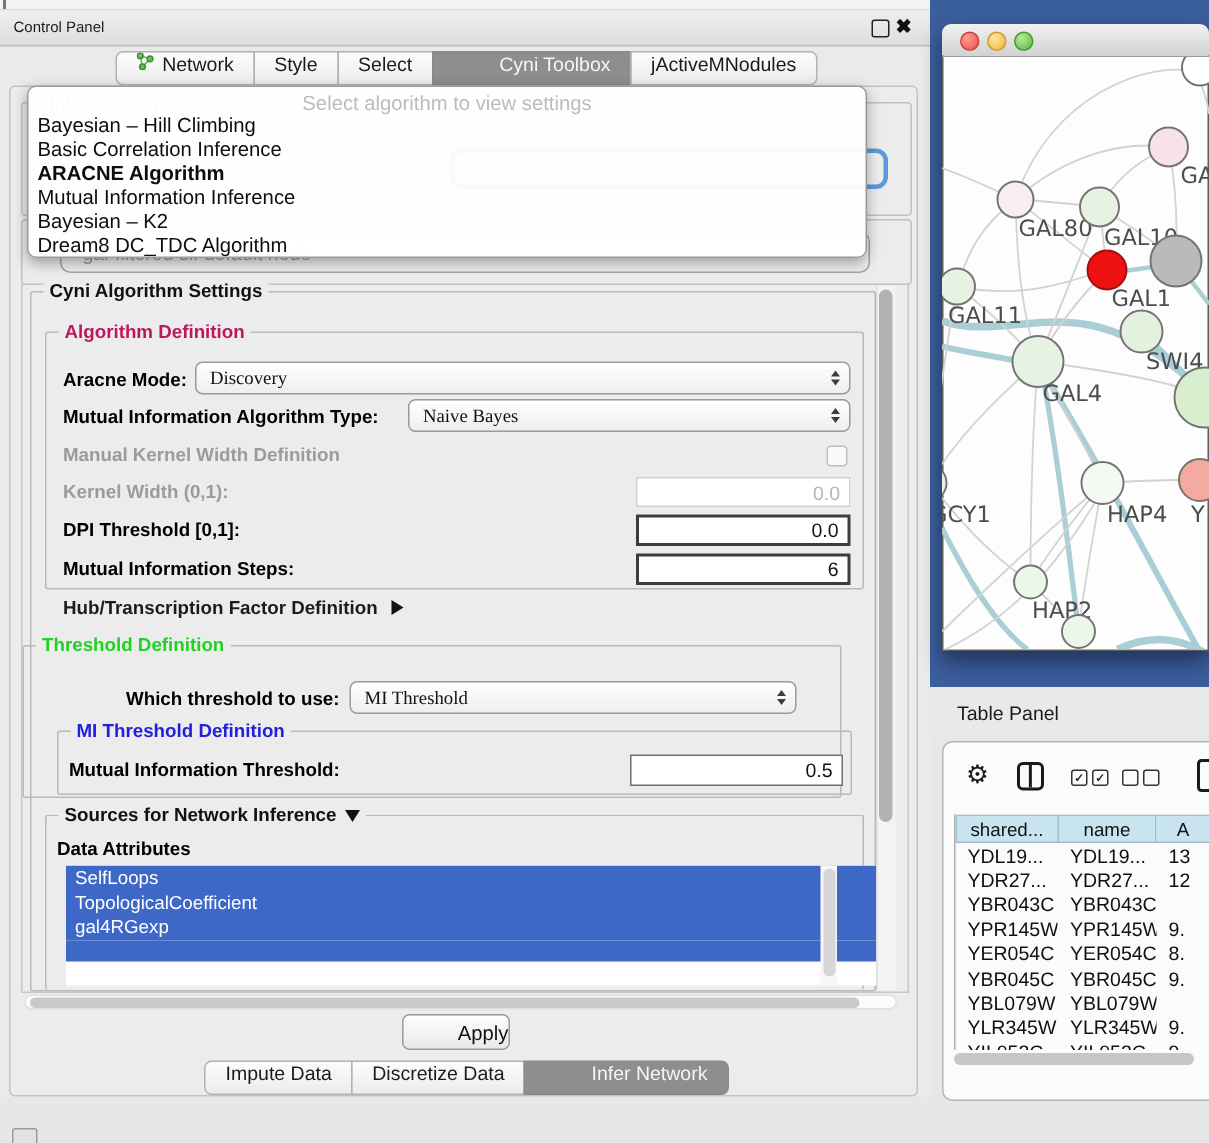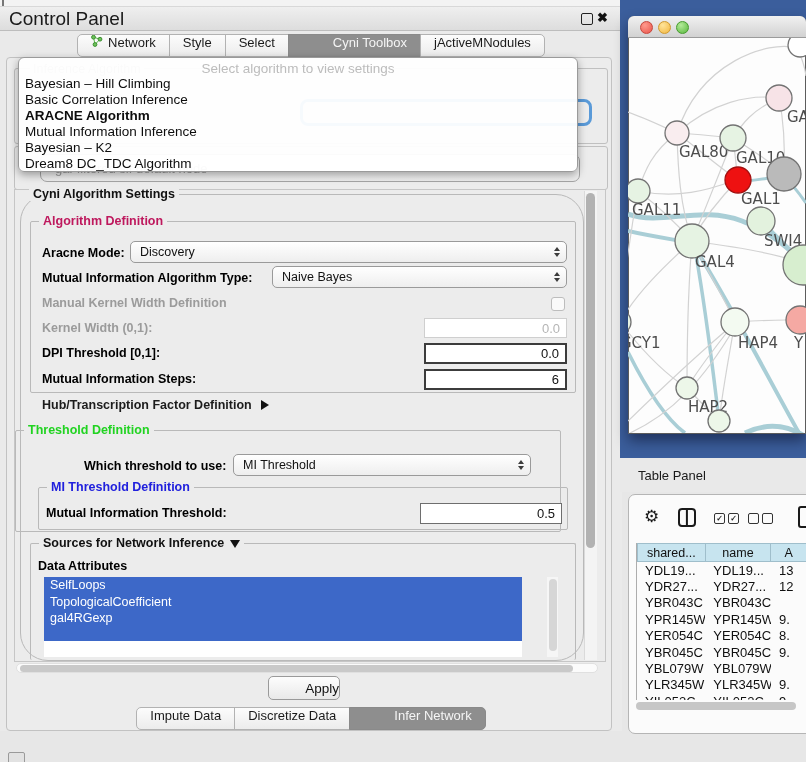--- a/index.html
+++ b/index.html
@@ -3,21 +3,21 @@
 <meta charset="utf-8">
 <style>
   html,body{margin:0;padding:0;}
   body{width:806px;height:762px;background:#e7e7e7;font-family:"Liberation Sans",sans-serif;overflow:hidden;position:relative;}
   .abs{position:absolute;}
   #root{position:absolute;left:0;top:0;width:806px;height:762px;overflow:hidden;}
   
   #left-panel{left:0;top:0;width:622px;height:731px;background:#eaeaea;}
   #cp-topstrip{left:0;top:0;width:622px;height:6px;background:#f3f3f3;border-bottom:1px solid #d8d8d8;}
   #cp-titlebar{left:0;top:7px;width:622px;height:23px;background:linear-gradient(#efefef,#dddddd);border-bottom:1px solid #bdbdbd;display:flex;align-items:center;}
-  #cp-title{margin-left:9px;font-size:19px;color:#1a1a1a;}
+  #cp-title{margin-left:9px;font-size:10px;color:#1a1a1a;}
   #cp-float{left:581px;top:13px;width:10px;height:10px;border:1.6px solid #222;border-radius:2px;background:transparent;}
   #cp-close{left:597px;top:10px;font-size:13px;font-weight:700;color:#111;}
   #corner-tick{left:2px;top:0;width:2px;height:6px;background:#777;}
   .tabstrip{display:flex;justify-content:center;width:622px;}
   #top-tabs{left:0;top:34px;}
   #bottom-tabs{left:0;top:707px;z-index:6;}
   .tab{height:23px;padding:0 13px;display:flex;align-items:flex-start;gap:5px;font-size:13px;color:#1a1a1a;background:linear-gradient(#fcfcfc,#ececec);border:1px solid #b2b2b2;margin-left:-1px;box-sizing:border-box;}
   .tab:first-child{border-radius:5px 0 0 5px;margin-left:0;}
   .tab:last-child{border-radius:0 5px 5px 0;}
   .tab.active{background:#8e8e8e;color:#f5f5f5;border-color:#8a8a8a;padding-left:44px;}
@@ -33,36 +33,36 @@
   
   #algo-dropdown{left:18px;top:57px;width:560px;height:115px;background:rgba(255,255,255,0.95);border:1px solid #9a9a9a;border-radius:6px;box-shadow:0 3px 9px rgba(0,0,0,0.35);z-index:5;box-sizing:border-box;overflow:hidden;}
   #algo-placeholder{width:100%;text-align:center;margin-top:3px;font-size:13.5px;color:#bcbcbc;}
   .algo-item{margin-left:4px;padding-left:2px;font-size:13.5px;color:#0d0d0d;line-height:16.1px;}
   
   #settings-outer{left:14px;top:189px;width:592px;height:473px;border:1px solid #c6c6c6;background:#ececec;box-sizing:border-box;}
   .tgroup{position:absolute;border:1px solid #b9b9b9;border-radius:2px;}
   .tlab{position:absolute;top:-8px;left:8px;background:#ececec;padding:0 4px;font-size:12.5px;font-weight:700;white-space:nowrap;}
   .flabel{position:absolute;font-size:12.5px;font-weight:700;color:#000000;white-space:nowrap;}
   .flabel.dis{color:#9b9b9b;}
-  .combo{position:absolute;border:1px solid #9a9a9a;border-radius:5px;background:linear-gradient(#ffffff,#eeeeee);display:flex;align-items:center;font-size:12.5px;color:#111;box-sizing:border-box;}
+  .combo{position:absolute;border:1px solid #9a9a9a;border-radius:5px;background:linear-gradient(#ffffff,#eeeeee);display:flex;align-items:center;font-size:12.5px;color:#111;box-sizing:border-box;font-family:Liberation Serif, serif;}
   .combo .cval{margin-left:9px;}
   .cstep{position:absolute;right:6px;top:50%;transform:translateY(-50%);display:flex;flex-direction:column;gap:2px;}
   .cstep i{display:block;width:0;height:0;border-left:3.5px solid transparent;border-right:3.5px solid transparent;}
   .cstep i.up{border-bottom:4.5px solid #3c3c3c;}
   .cstep i.dn{border-top:4.5px solid #3c3c3c;}
   .tfield{position:absolute;background:#fff;display:flex;align-items:center;justify-content:flex-end;padding-right:6px;font-size:13px;color:#111;box-sizing:border-box;}
   .tfield.dis{border:1px solid #cfcfcf;color:#b5b5b5;}
   .tfield.dark{border:2px solid #3c3c3c;}
   .tfield.norm{border:1.5px solid #6e6e6e;}
   #kernel-check{left:551px;top:297px;width:12px;height:12px;border:1px solid #bdbdbd;border-radius:3px;background:#fafafa;}
   #hub-row{left:42px;top:398px;font-size:12.5px;font-weight:700;color:#1c1c1c;display:flex;align-items:center;gap:9px;}
   .tri-right{width:0;height:0;border-top:5.5px solid transparent;border-bottom:5.5px solid transparent;border-left:8px solid #111;}
   .tri-down{width:0;height:0;border-left:5.5px solid transparent;border-right:5.5px solid transparent;border-top:8px solid #111;display:inline-block;margin-left:6px;transform:translateY(1px);}
   
-  #attr-list{left:44px;top:577px;width:478px;height:80px;background:#fff;overflow:hidden;}
+  #attr-list{left:44px;top:577px;width:540px;height:80px;background:#fff;overflow:hidden;}
   .attr-item{background:#3d68c8;color:#fff;font-size:12.5px;line-height:16.5px;padding-left:6px;}
   #attr-filler{background:#3d68c8;height:14px;}
   #attr-scroll{left:547px;top:577px;width:11px;height:80px;background:#f6f6f6;}
   #attr-thumb{left:548.5px;top:579px;width:8px;height:72px;background:#d6d6d6;border-radius:4px;}
   
   #vscroll{left:584px;top:191px;width:12px;height:469px;background:#f4f4f4;border-left:1px solid #dadada;}
   #vthumb{left:585.5px;top:193px;width:9px;height:355px;background:#b2b2b2;border-radius:5px;}
   #hscroll{left:16px;top:663px;width:582px;height:10px;background:#fbfbfb;border:1px solid #e0e0e0;border-radius:5px;box-sizing:border-box;}
   #hthumb{left:20px;top:664.5px;width:553px;height:7px;background:#c9c9c9;border-radius:4px;}
   #apply-btn{left:268px;top:676px;width:70px;height:22px;border:1px solid #9a9a9a;border-radius:5px;background:linear-gradient(#fdfdfd,#e9e9e9);display:flex;align-items:center;justify-content:flex-end;font-size:13.5px;color:#111;}
@@ -155,21 +155,21 @@
           <div class="algo-item">Basic Correlation Inference</div>
           <div class="algo-item" style="font-weight: 700;">ARACNE Algorithm</div>
           <div class="algo-item">Mutual Information Inference</div>
           <div class="algo-item">Bayesian – K2</div>
           <div class="algo-item">Dream8 DC_TDC Algorithm</div>
         </div>
     </div>
 
     <div id="settings-outer" class="abs"></div>
 
-    <div class="tgroup" style="left:20px;top:194px;width:562px;height:465px;border-radius:28px;">
+    <div class="tgroup" style="left:20px;top:194px;width:562px;height:465px;">
       <span class="tlab" style="color:#111;">Cyni Algorithm Settings</span>
     </div>
 
     <div class="tgroup" style="left:30px;top:221px;width:544px;height:170px;">
       <span class="tlab" style="color:#be185d;">Algorithm Definition</span>
     </div>
     <span class="flabel" style="left:42px;top:246px;">Aracne Mode:</span>
     <div class="combo" style="left:130px;top:241px;width:437px;height:22px;">
       <span class="cval">Discovery</span>
       <span class="cstep">

